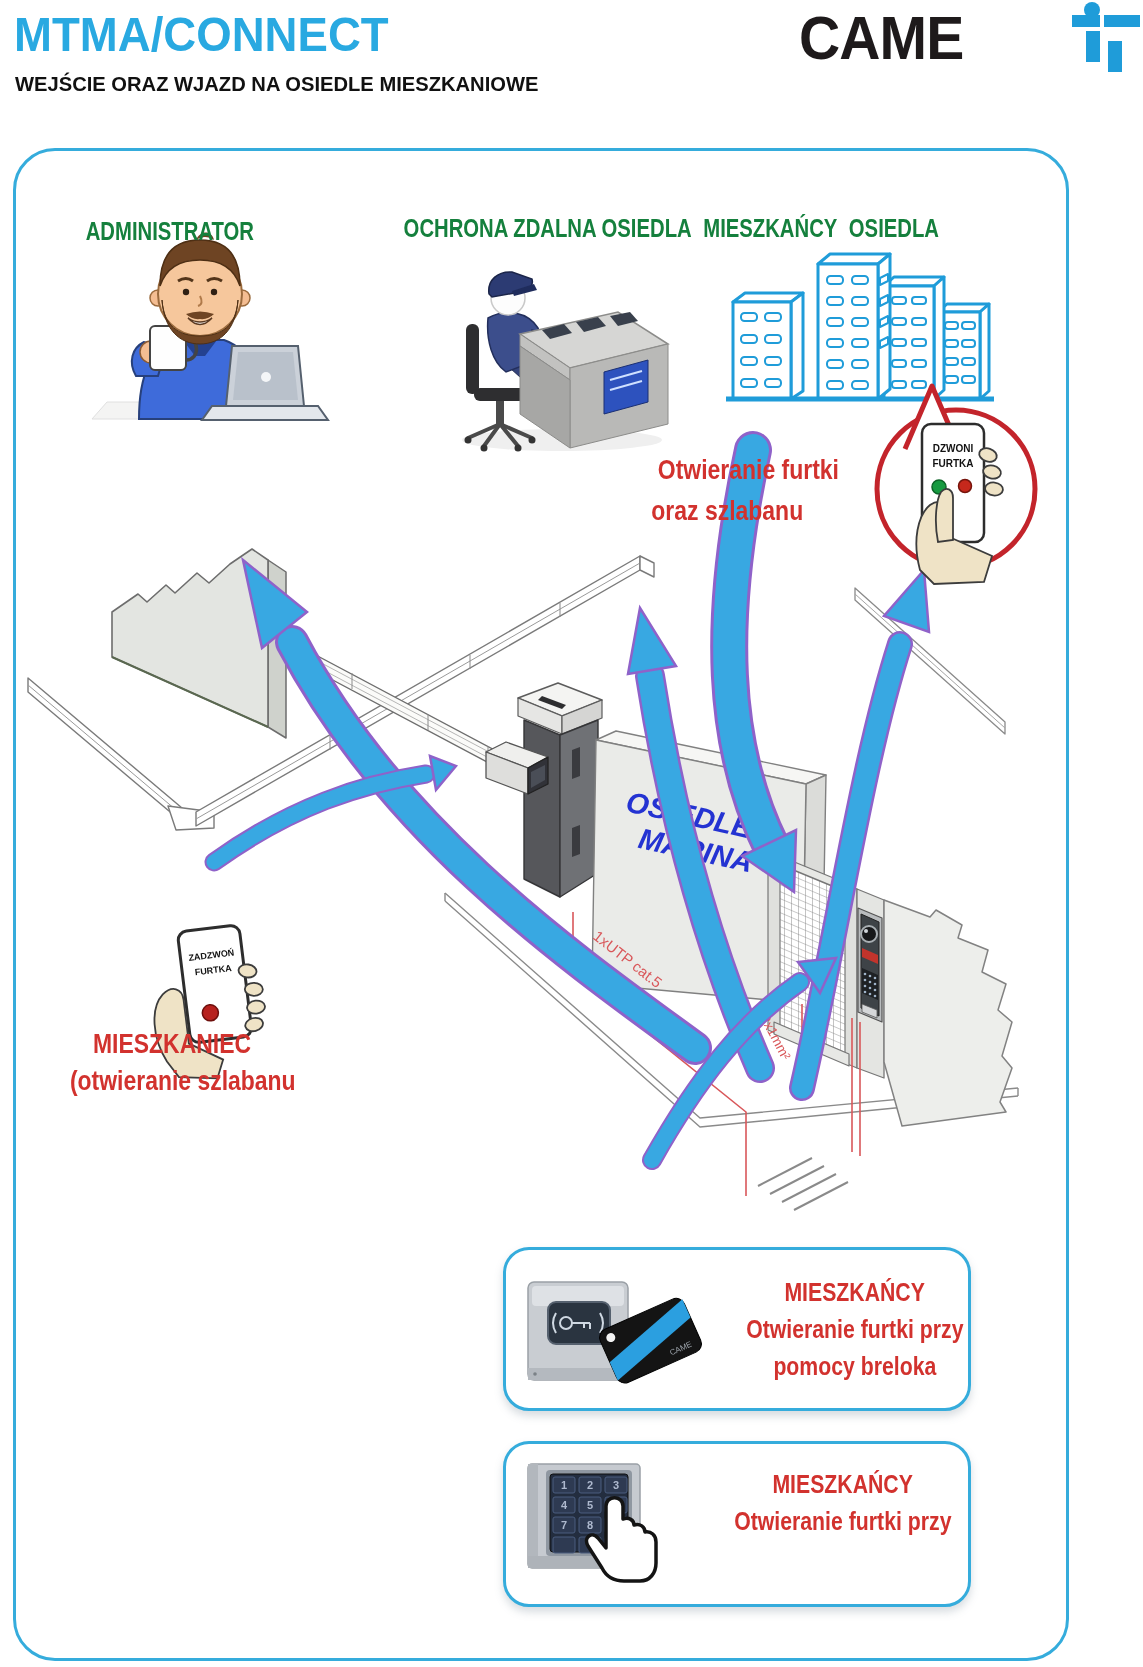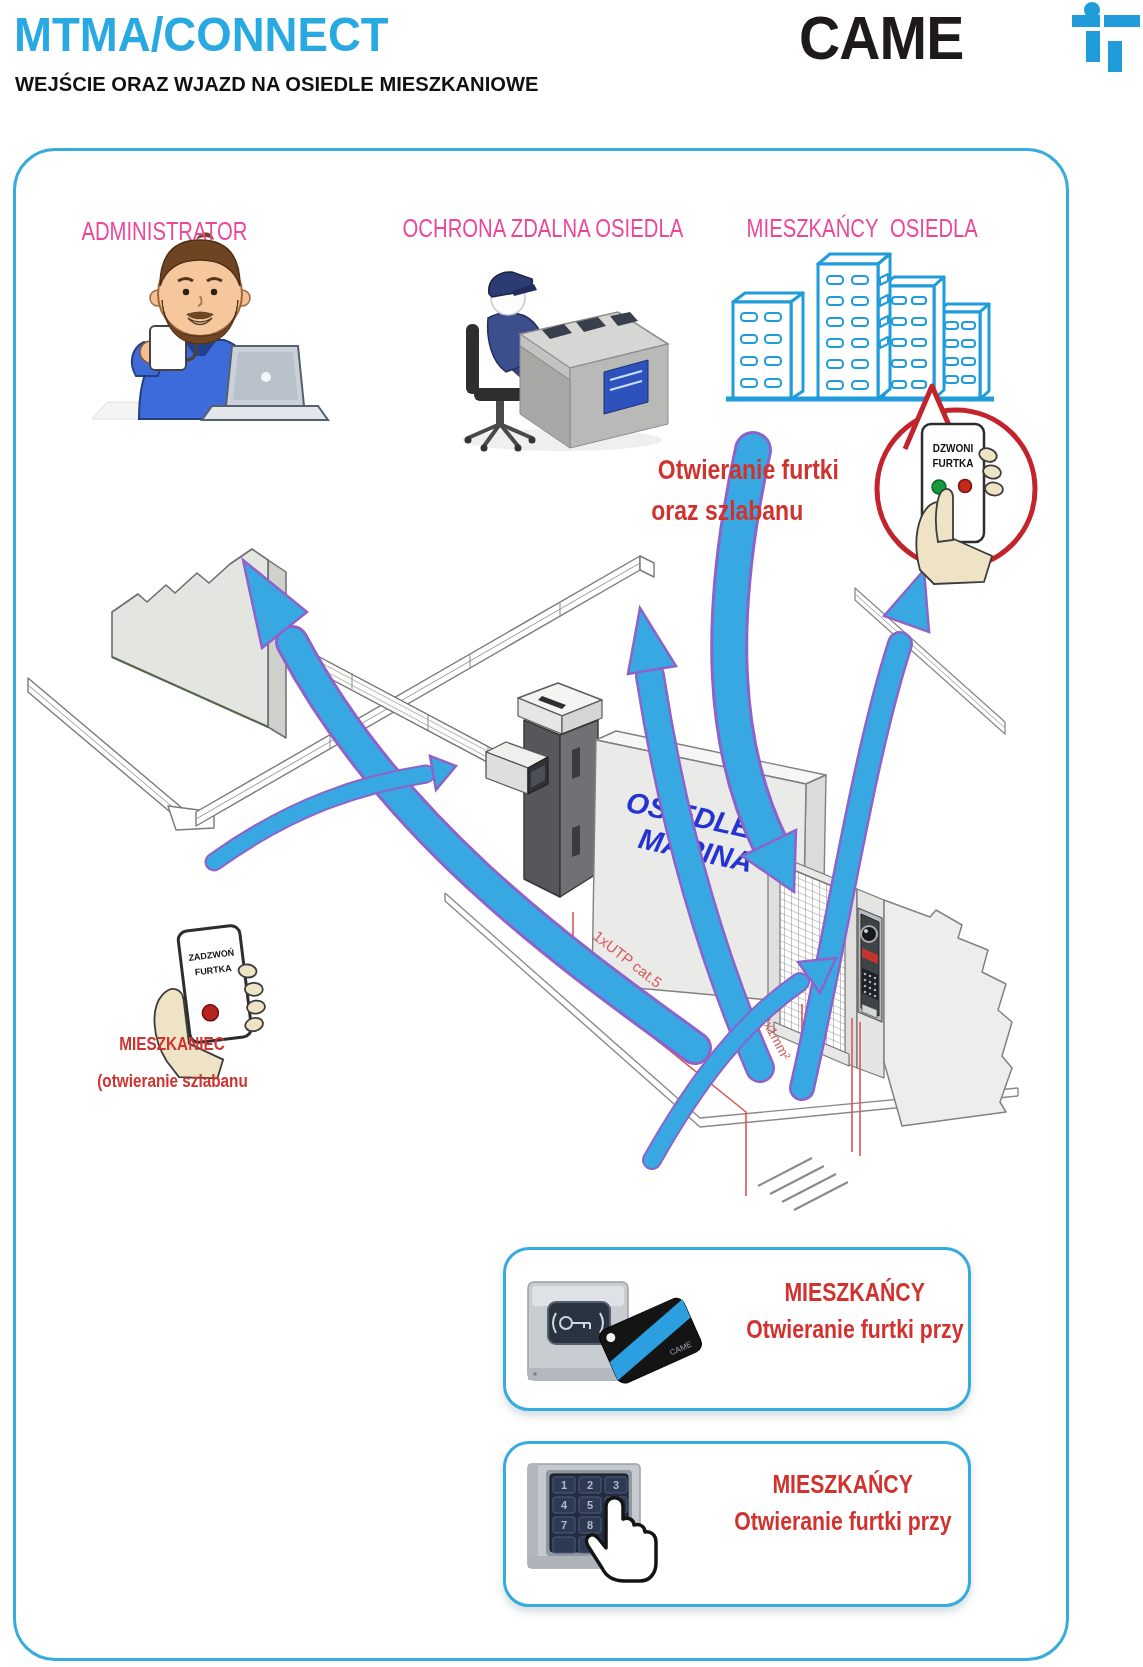--- a/index.html
+++ b/index.html
@@ -9,21 +9,21 @@
   .title{left:14px;top:6px;font-size:49px;font-weight:bold;color:#29A9E1;
          transform:scaleX(0.93);transform-origin:left top;white-space:nowrap;letter-spacing:0px;}
   .subtitle{left:15px;top:72px;font-size:21px;font-weight:bold;color:#111;
          transform:scaleX(0.96);transform-origin:left top;white-space:nowrap;}
   .brand{left:799px;top:2px;font-size:62px;font-weight:bold;color:#1E1A1B;
          transform:scaleX(0.92);transform-origin:left top;letter-spacing:-1px;}
   .container-border{left:13px;top:148px;width:1050px;height:1507px;border:3.5px solid #35ACDC;
          border-radius:42px;background:transparent;}
   .box{border:3.5px solid #35ACDC;border-radius:26px;background:#fff;
        box-shadow:0 5px 9px rgba(110,130,145,0.28);}
-  .heading{text-align:left;font-size:26px;font-weight:normal;color:#ec4899;white-space:nowrap;}
+  .heading{text-align:right;font-size:26px;font-weight:bold;color:#15803d;white-space:nowrap;}
   .cond{display:inline-block;transform:scaleX(0.78);transform-origin:center center;white-space:nowrap;}
   .condR{display:inline-block;transform:scaleX(0.82);transform-origin:right center;white-space:nowrap;}
   .red-note{color:#D2322E;font-weight:bold;}
   .scene{left:0;top:0;pointer-events:none;}
   .boxtext{text-align:center;font-size:25px;line-height:37px;font-weight:bold;color:#D2322E;text-decoration:underline;}
 </style>
 </head>
 <body>
 
 <div class="page">
@@ -416,37 +416,38 @@
                C645,1527 640,1523 634,1525 C634,1520 629,1517 623,1519 L623,1506 C623,1495 606,1495 606,1506 Z" fill="#ffffff" stroke="#141414" stroke-width="3.5" stroke-linejoin="round"></path>
     </g>
   </svg>
 
   <div class="abs heading" style="left:58px;top:216px;width:220px">
     <span class="cond">ADMINISTRATOR</span>
   </div>
   <div class="abs heading" style="left:363px;top:213px;width:320px">
     <span class="cond">OCHRONA ZDALNA OSIEDLA</span>
   </div>
-  <div class="abs heading" style="left:714px;top:213px;width:300px;word-spacing:8px">
+  <div class="abs heading" style="left:670px;top:213px;width:300px;word-spacing:8px">
     <span class="cond" style="word-spacing:8px">MIESZKAŃCY OSIEDLA</span>
   </div>
 
   <div class="abs red-note" style="left:618px;top:449px;width:255px;text-align:left;font-size:28px;line-height:41px">
     <div><span class="condR">Otwieranie furtki</span></div>
     <div><span class="condR">oraz szlabanu</span></div>
   </div>
 
-  <div class="abs red-note" style="left:50px;top:1026px;width:245px;text-align:center;font-size:18px;line-height:37px">
+  <div class="abs red-note" style="left:50px;top:1026px;width:245px;text-align:center;font-size:27px;line-height:37px">
     <div><span class="cond" style="transform:scaleX(0.85)">MIESZKANIEC</span></div>
     <div><span class="cond" style="transform:scaleX(0.85)">(otwieranie szlabanu</span></div>
   </div>
 
   <div class="abs boxtext" style="left:700px;top:1274px;width:310px">
     <div><span class="cond" style="transform:scaleX(0.85)">MIESZKAŃCY</span></div>
     <div><span class="cond" style="transform:scaleX(0.85)">Otwieranie furtki przy</span></div>
+    <div><span class="cond" style="transform:scaleX(0.85)">pomocy breloka</span></div>
   </div>
 
   <div class="abs boxtext" style="left:678px;top:1466px;width:330px">
     <div><span class="cond" style="transform:scaleX(0.85)">MIESZKAŃCY</span></div>
     <div><span class="cond" style="transform:scaleX(0.85)">Otwieranie furtki przy</span></div>
   </div>
 
 </div>
 
 </body></html>

